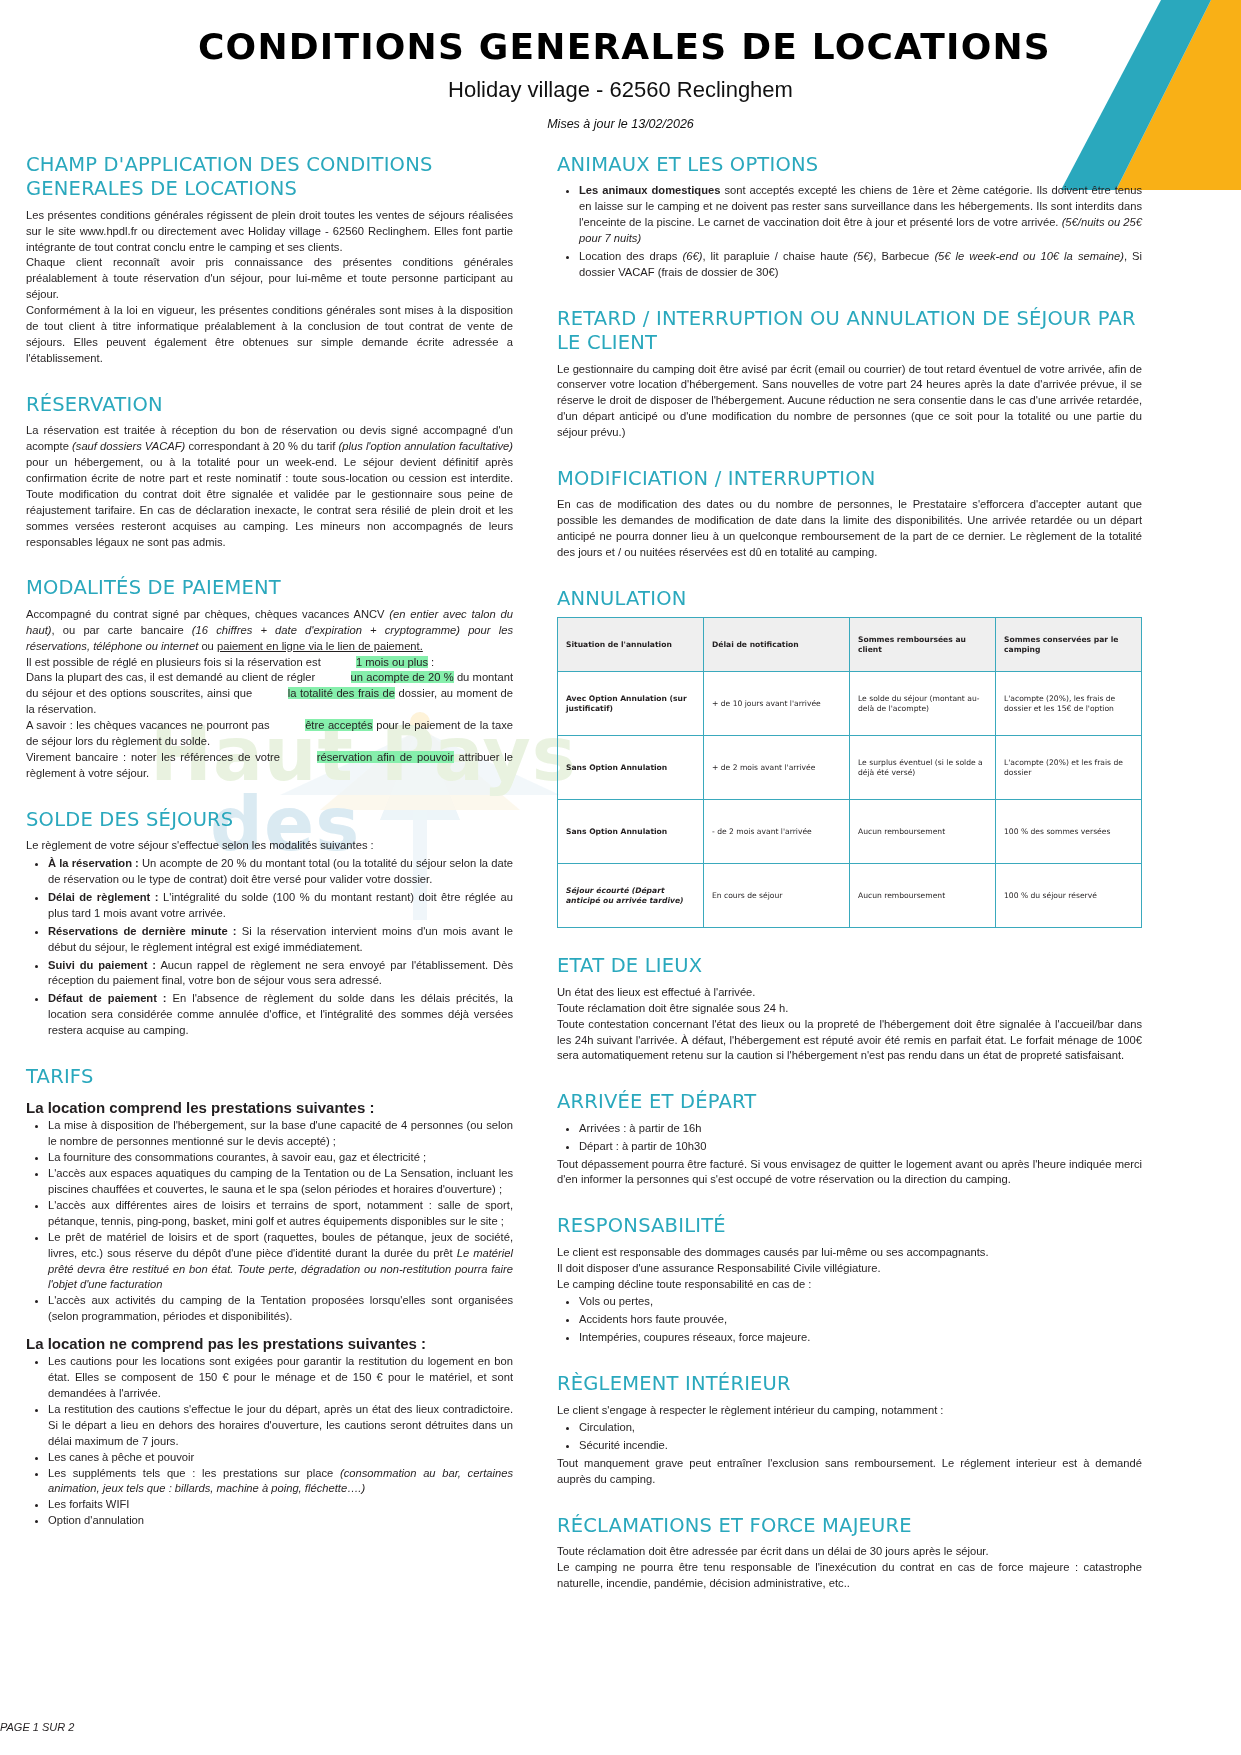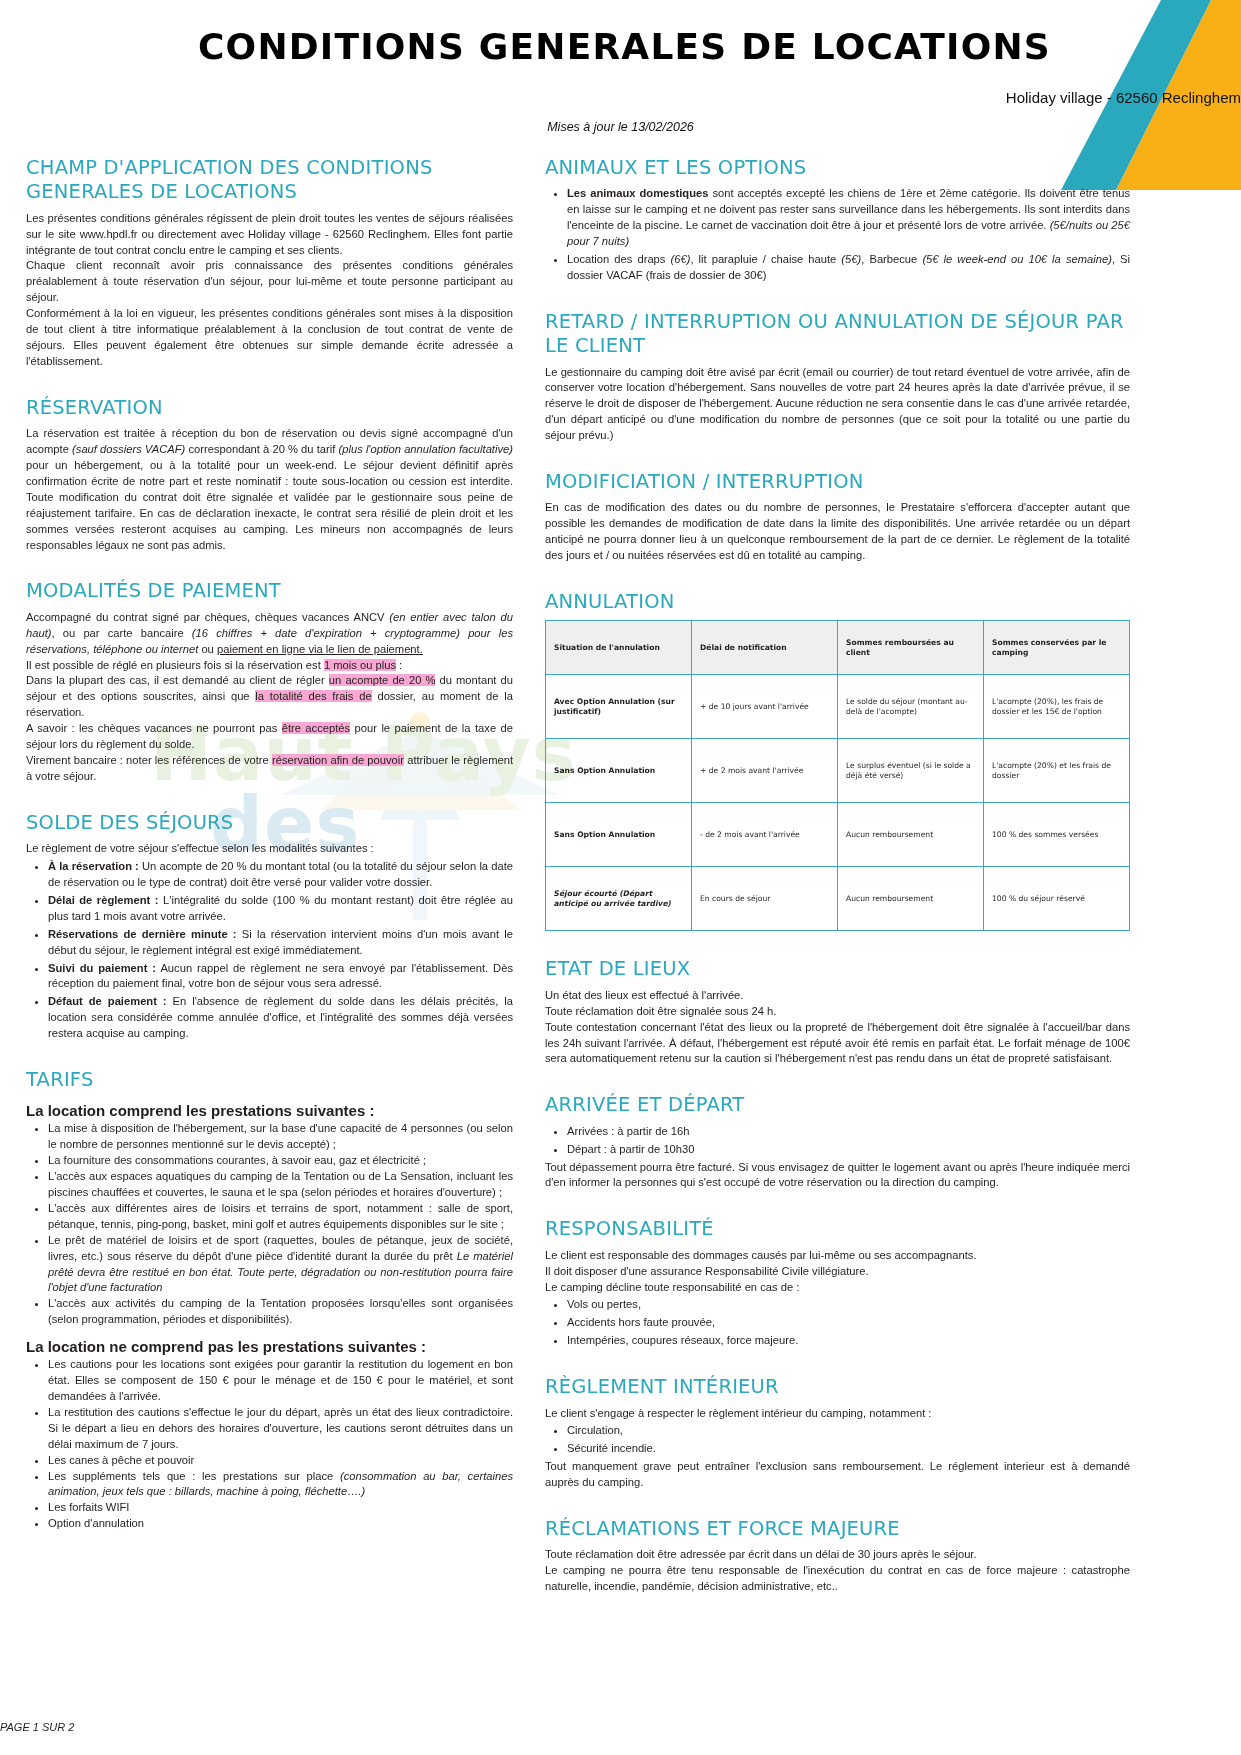--- a/index.html
+++ b/index.html
@@ -28,43 +28,43 @@
   }
   .wm-text .l2{ color:#bcd9e8; display:block; margin-left:60px;}
 
   
   .header{ position:relative; z-index:3; padding-top:18px; }
   .doc-title{
     text-align:center; font-family:"DejaVu Sans", sans-serif;
     font-weight:bold; font-size:36px; letter-spacing:1.2px;
     color:#000; margin:8px 0 0 0; padding-left:8px;
   }
-  .doc-sub{ text-align:right; font-size:15px; color:#111; margin-top:22px; }
+  .doc-sub{ text-align:center; font-size:22px; color:#111; margin-top:10px; }
   .doc-date{ text-align:center; font-size:12.5px; font-style:italic; color:#111; margin-top:14px; }
 
   
-  .cols{ position:relative; z-index:2; display:flex; padding:22px 26px 0 26px; gap:32px; }
+  .cols{ position:relative; z-index:2; display:flex; padding:22px 26px 0 26px; gap:44px; }
   .col{ width:487px; }
   .col.right{ width:585px; }
 
   h2.sec{
     font-family:"DejaVu Sans", sans-serif;
     color:#2aa8bd; font-weight:normal; font-size:19.5px;
     margin:0 0 6px 0; line-height:1.25; letter-spacing:.2px;
   }
   .block{ margin-bottom:26px; }
   p.body{
     font-size:11.2px; line-height:1.42; margin:0 0 0 0;
     text-align:justify; color:#231f20;
   }
   .lead{ font-size:11.2px; line-height:1.42; margin:0 0 2px 0; }
   .bold{ font-weight:bold; }
   .ital{ font-style:italic; }
   .ul{ text-decoration:underline; }
-  .hl{ background:#f9a8d4; }
+  .hl{ background:#86efac;margin-left:32px; }
   ul.bl{ margin:2px 0 0 0; padding-left:22px; }
   ul.bl li{ font-size:11.2px; line-height:1.42; margin-bottom:2px; text-align:justify; }
   ul.bl.tight li{ margin-bottom:0px; }
   .subhead{ font-size:15px; font-weight:bold; margin:10px 0 2px 0; }
 
   
   table.annul{
     width:100%; border-collapse:collapse; margin-top:6px;
     table-layout:fixed;
     padding-left:48px;

